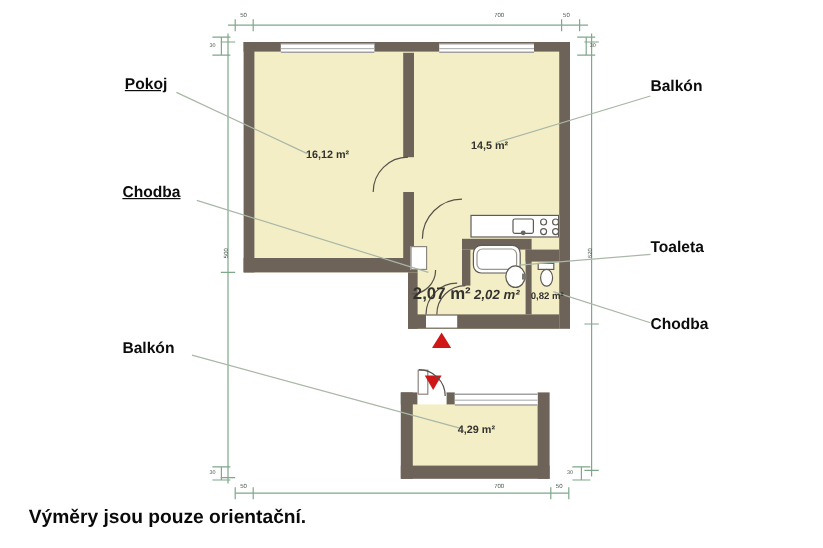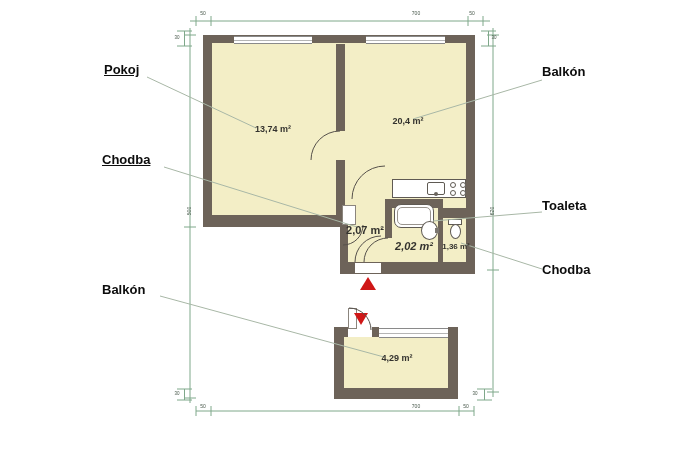--- a/index.html
+++ b/index.html
@@ -127,34 +127,35 @@
     <path class="arc" d="M349 308 A22 22 0 0 1 371 330"></path>
   </svg>
 
   <div class="room-label" style="left:104px;top:62px;text-decoration:underline;">Pokoj</div>
   <div class="room-label" style="left:542px;top:64px;">Balkón</div>
   <div class="room-label" style="left:102px;top:152px;text-decoration:underline;">Chodba</div>
   <div class="room-label" style="left:542px;top:198px;">Toaleta</div>
   <div class="room-label" style="left:542px;top:262px;">Chodba</div>
   <div class="room-label" style="left:102px;top:282px;">Balkón</div>
 
-  <div class="area-label" style="left:246px;top:124px;width:54px;">13,74 m²</div>
-  <div class="area-label" style="left:385px;top:116px;width:46px;">20,4 m²</div>
-  <div class="area-label" style="left:344px;top:224px;width:42px;font-size:11px;text-align:center;">2,07 m²</div>
+  <div class="area-label" style="left:246px;top:124px;width:54px;">16,12 m²</div>
+  <div class="area-label" style="left:385px;top:116px;width:46px;">14,5 m²</div>
+  <div class="area-label" style="left:344px;top:236px;width:42px;font-size:14px;text-align:center;">2,07 m²</div>
   <div class="area-label" style="left:392px;top:240px;width:44px;font-size:11px;font-style:italic;">2,02 m²</div>
-  <div class="area-label" style="left:437px;top:242px;width:38px;font-size:8px;">1,36 m²</div>
+  <div class="area-label" style="left:437px;top:242px;width:38px;font-size:8px;">0,82 m²</div>
   <div class="area-label" style="left:374px;top:353px;width:46px;">4,29 m²</div>
 
   <div class="dim-label" style="left:194px;top:10px;width:18px;">50</div>
   <div class="dim-label" style="left:405px;top:10px;width:22px;">700</div>
   <div class="dim-label" style="left:463px;top:10px;width:18px;">50</div>
   <div class="dim-label" style="left:194px;top:403px;width:18px;">50</div>
   <div class="dim-label" style="left:405px;top:403px;width:22px;">700</div>
   <div class="dim-label" style="left:457px;top:403px;width:18px;">50</div>
   <div class="dim-label rot" style="left:180px;top:208px;width:18px;">500</div>
   <div class="dim-label rot" style="left:483px;top:208px;width:18px;">620</div>
   <div class="dim-label tiny" style="left:172px;top:35px;width:10px;">30</div>
   <div class="dim-label tiny" style="left:489px;top:35px;width:10px;">30</div>
   <div class="dim-label tiny" style="left:172px;top:391px;width:10px;">30</div>
   <div class="dim-label tiny" style="left:470px;top:391px;width:10px;">30</div>
 
+  <div class="note">Výměry jsou pouze orientační.</div>
 
 </div>
 
 </body></html>

